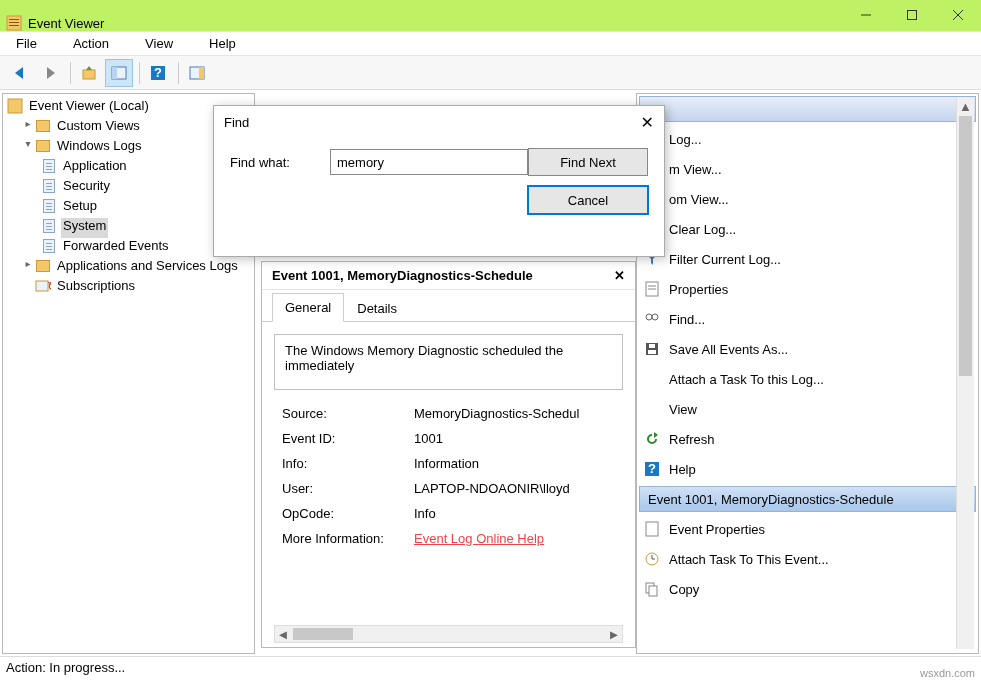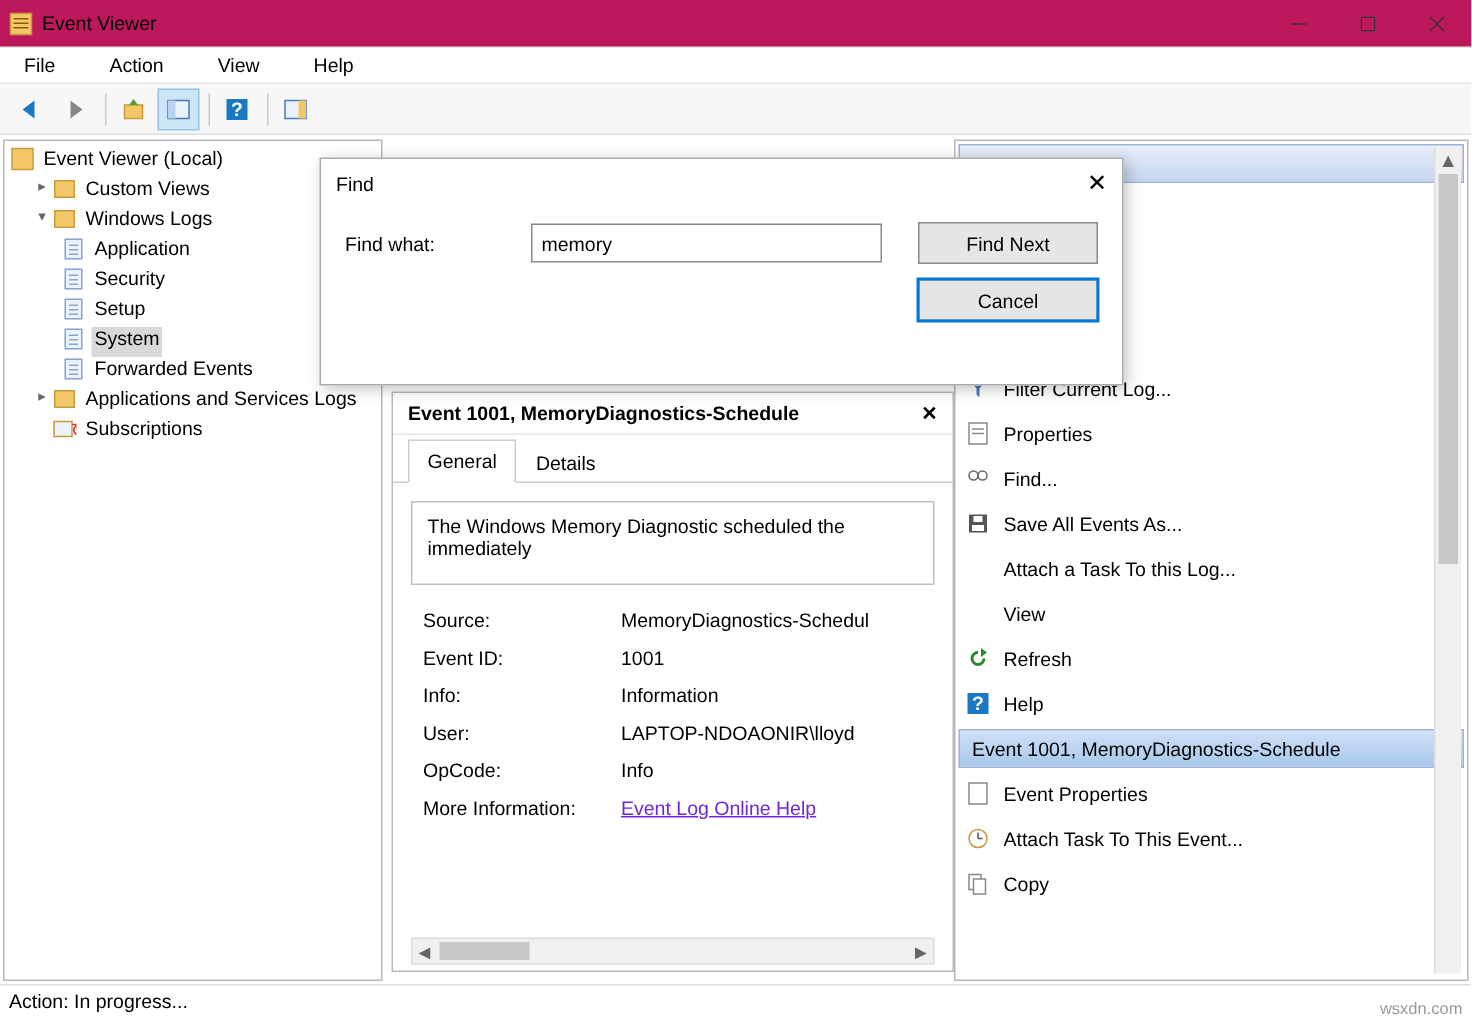--- a/index.html
+++ b/index.html
@@ -1,19 +1,19 @@
 <!DOCTYPE html>
 <html><head>
 <meta charset="utf-8">
 <style>
 * { box-sizing: border-box; margin: 0; padding: 0; font-family: "Segoe UI", Tahoma, sans-serif; font-size: 13px; }
 body { background: #fff; width: 981px; height: 681px; overflow: hidden; position: relative; }
 
 
-.titlebar { height: 32px; background: #be185d; border-bottom: 1px solid #e5e5e5; display: flex; align-items: center; padding-left: 6px; }
+.titlebar { height: 32px; background: #bef264; border-bottom: 1px solid #e5e5e5; display: flex; align-items: flex-end; padding-left: 6px; }
 .titlebar .app-icon { width: 16px; height: 16px; display: inline-block; margin-right: 6px; }
 .titlebar .title { flex: 1; color: #000; }
 .titlebar .win-btns { display: flex; }
 .titlebar .win-btn { width: 46px; height: 32px; display: flex; align-items: center; justify-content: center; color: #555; }
 
 
 .menubar { height: 24px; display: flex; align-items: center; padding-left: 8px; gap: 20px; border-bottom: 1px solid #e5e5e5; }
 .menubar .menu-item { padding: 3px 8px; }
 
 
@@ -42,21 +42,21 @@
 .event-panel { position: absolute; left: 6px; right: 0; top: 168px; bottom: 6px; border: 1px solid #b8b8b8; background: #fff; display: flex; flex-direction: column; }
 .event-header { height: 28px; display: flex; align-items: center; justify-content: space-between; padding: 0 10px; font-weight: 600; border-bottom: 1px solid #e5e5e5; }
 .tabs { display: flex; height: 32px; align-items: flex-end; padding-left: 10px; border-bottom: 1px solid #ccc; }
 .tab { padding: 6px 12px; border: 1px solid transparent; border-bottom: none; margin-bottom: -1px; }
 .tab.active { border-color: #ccc; background: #fff; border-bottom: 1px solid #fff; }
 .event-body { flex: 1; padding: 12px; overflow: hidden; position: relative; }
 .desc-box { border: 1px solid #c0c0c0; padding: 8px 10px; height: 56px; overflow: hidden; margin-bottom: 10px; }
 .prop-table { width: 100%; }
 .prop-table td { padding: 4px 6px; vertical-align: top; }
 .prop-table td:first-child { width: 130px; }
-.link { color: #6d28d9; text-decoration: underline; }
+.link { color: #ef4444; text-decoration: underline; }
 .hscroll { position: absolute; bottom: 4px; left: 12px; right: 12px; height: 18px; background: #f0f0f0; border: 1px solid #ddd; display: flex; align-items: center; justify-content: space-between; }
 .hscroll .arr { width: 16px; text-align: center; color: #666; }
 .hscroll .thumb { height: 12px; background: #c8c8c8; width: 60px; margin-left: 2px; }
 
 
 .actions-body { height: 100%; overflow: hidden; }
 .actions-header { height: 26px; background: linear-gradient(#e8eef9, #c4d5ef); border: 1px solid #9bb2d6; display: flex; align-items: center; justify-content: space-between; padding: 0 8px; font-weight: 400; margin: 2px; }
 .actions-header .collapse { font-size: 10px; }
 .actions-list { padding: 0; }
 .action-item { display: flex; align-items: center; height: 30px; padding: 0 8px 0 6px; gap: 8px; }
@@ -64,23 +64,23 @@
 .action-item .chev { margin-left: auto; color: #555; font-size: 11px; }
 .actions-header.sub { background: linear-gradient(#cfe1f6, #a8c7eb); }
 .rscroll { position: absolute; right: 4px; top: 4px; bottom: 4px; width: 18px; background: #f0f0f0; border-left: 1px solid #ddd; }
 .rscroll .arr { height: 16px; display:flex; align-items:center; justify-content:center; color:#666; }
 .rscroll .thumb { background:#c8c8c8; margin:2px; height:260px; }
 
 
 .statusbar { height: 22px; border-top: 1px solid #dcdcdc; display: flex; align-items: center; padding-left: 6px; background: #fff; }
 
 
-.dialog { position: absolute; left: 213px; top: 105px; width: 536px; height: 152px; background: #fff; border: 1px solid #aaa; box-shadow: 2px 2px 10px rgba(0,0,0,0.25); z-index: 10; }
+.dialog { position: absolute; left: 213px; top: 105px; width: 452px; height: 152px; background: #fff; border: 1px solid #aaa; box-shadow: 2px 2px 10px rgba(0,0,0,0.25); z-index: 10; }
 .dlg-title { height: 32px; display: flex; align-items: center; justify-content: space-between; padding: 0 10px; }
-.dlg-body { padding: 10px 16px; display: grid; grid-template-columns: 100px 1fr 120px; gap: 10px 24px; align-items: center; }
+.dlg-body { padding: 10px 16px; display: grid; grid-template-columns: 100px 1fr 120px; gap: 10px 0; align-items: center; }
 .dlg-input { height: 26px; border: 1px solid #888; padding: 2px 6px; width: 100%; }
 .dlg-btn { height: 28px; border: 1px solid #888; background: #e6e6e6; display: flex; align-items: center; justify-content: center; }
 .dlg-btn.focus { outline: 2px solid #0078d7; outline-offset: -1px; }
 
 .watermark { position: absolute; right: 6px; bottom: 2px; font-size: 11px; color: #999; }
 
 
 .ico-folder { width:14px; height:12px; background:#f4c869; border:1px solid #c79a3a; display:inline-block; }
 .ico-log { width:12px; height:14px; border:1px solid #8aa5c9; background:#eaf2fb; display:inline-block; position:relative; }
 .ico-log::after{content:"";position:absolute;left:2px;right:2px;top:3px;height:1px;background:#8aa5c9;box-shadow:0 3px 0 #8aa5c9,0 6px 0 #8aa5c9;}

